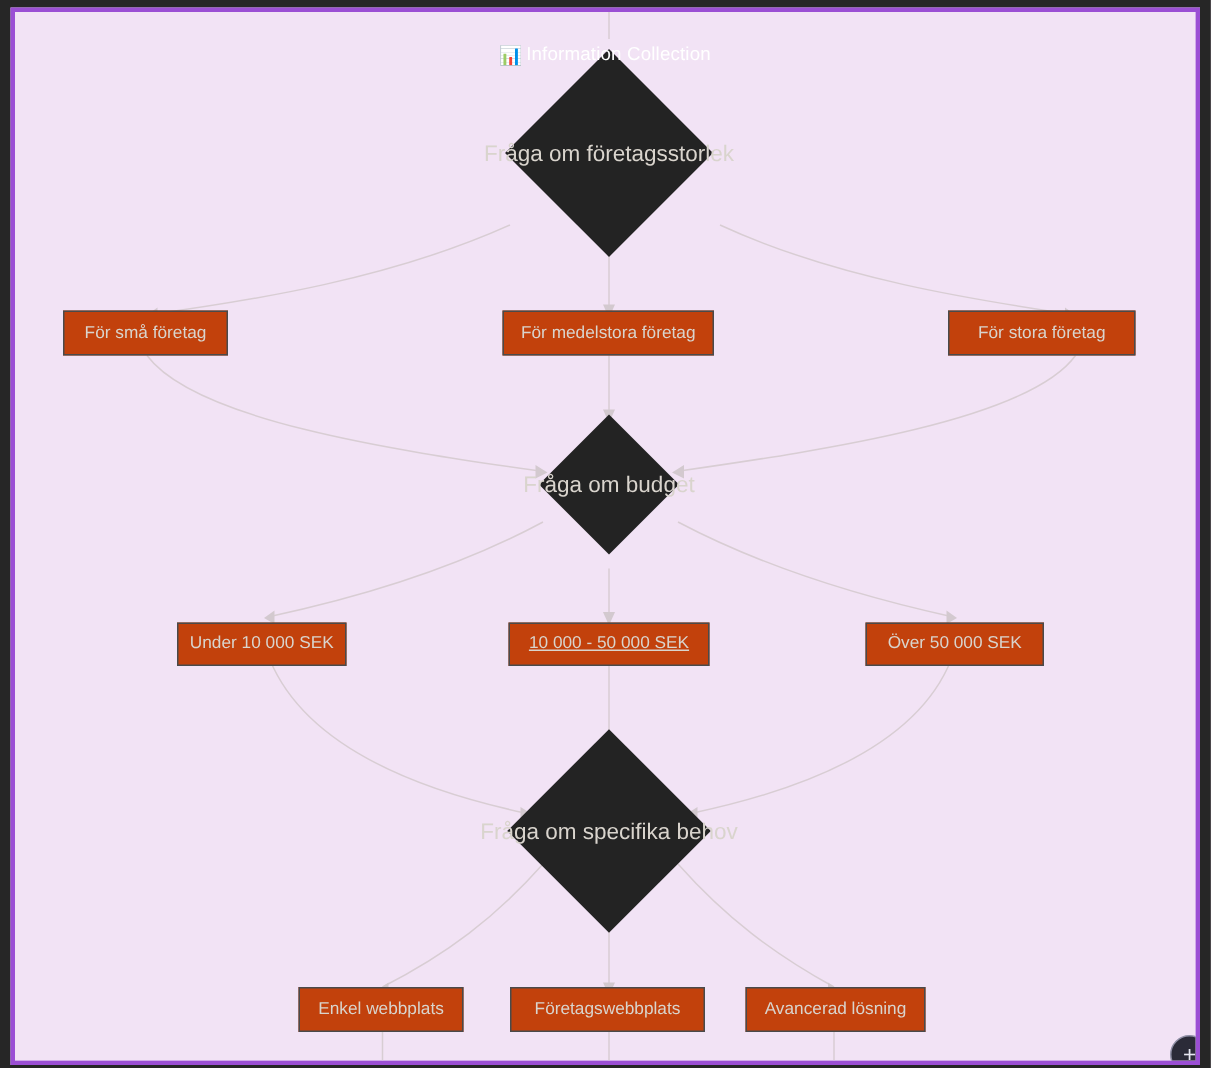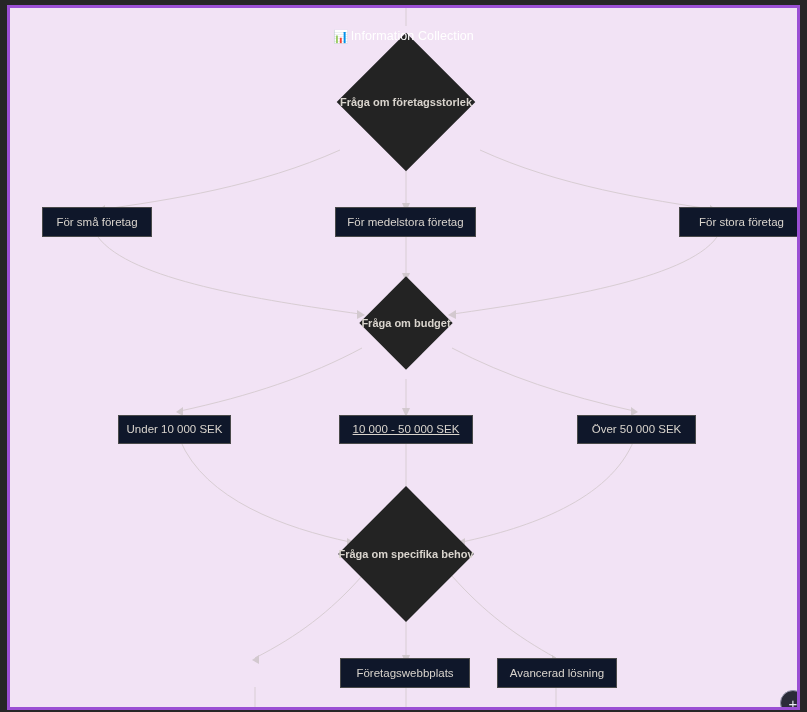--- a/index.html
+++ b/index.html
@@ -70,21 +70,21 @@
   }
   .edges polygon { fill: #d3c9cf; }
 
   
   .node {
     position: absolute;
     z-index: 2;
   }
 
   .rect-node {
-    background: #0f172a;
+    background: #c2410c;
     border: 1px solid #4a4a4a;
     display: flex;
     align-items: center;
     justify-content: center;
     color: #d9d4cd;
     font-size: 11.5px;
     text-align: center;
     line-height: 1.1;
     padding: 0 10px;
     white-space: nowrap;
@@ -98,24 +98,23 @@
   .diamond-node .dshape {
     position: absolute;
     inset: 0;
     background: #232323;
     transform: rotate(45deg);
   }
   .diamond-node .dlabel {
     position: relative;
     z-index: 2;
     color: #d9d4cd;
-    font-size: 11px;
+    font-size: 15px;
     text-align: center;
     white-space: nowrap;
-    font-weight: bold;
   }
 
   
   .fab {
     position: absolute;
     right: -9px; bottom: -9px;
     width: 26px; height: 26px;
     border-radius: 50%;
     background: #2b2b38;
     border: 1px solid #8f8fa5;
@@ -198,21 +197,21 @@
       </div>
 
       <div class="node rect-node" style="left:32px; top:199px; width:110px; height:30px;">
         <span>För små företag</span>
       </div>
 
       <div class="node rect-node" style="left:325px; top:199px; width:141px; height:30px;">
         <span>För medelstora företag</span>
       </div>
 
-      <div class="node rect-node" style="left:669px; top:199px; width:125px; height:30px;">
+      <div class="node rect-node" style="left:622px; top:199px; width:125px; height:30px;">
         <span>För stora företag</span>
       </div>
 
       <div class="node diamond-node" style="left:363px; top:282px; width:66px; height:66px;">
         <div class="dshape"></div>
         <div class="dlabel">Fråga om budget</div>
       </div>
 
       <div class="node rect-node" style="left:108px; top:407px; width:113px; height:29px;">
         <span>Under 10 000 SEK</span>
@@ -224,20 +223,23 @@
 
       <div class="node rect-node" style="left:567px; top:407px; width:119px; height:29px;">
         <span>Över 50 000 SEK</span>
       </div>
 
       <div class="node diamond-node" style="left:348px; top:498px; width:96px; height:96px;">
         <div class="dshape"></div>
         <div class="dlabel">Fråga om specifika behov</div>
       </div>
 
+      <div class="node rect-node" style="left:189px; top:650px; width:110px; height:30px;">
+        <span>Enkel webbplats</span>
+      </div>
 
       <div class="node rect-node" style="left:487px; top:650px; width:120px; height:30px;">
         <span>Avancerad lösning</span>
       </div>
 
       <div class="node rect-node" style="left:330px; top:650px; width:130px; height:30px;">
         <span>Företagswebbplats</span>
       </div>
 
     </div>

